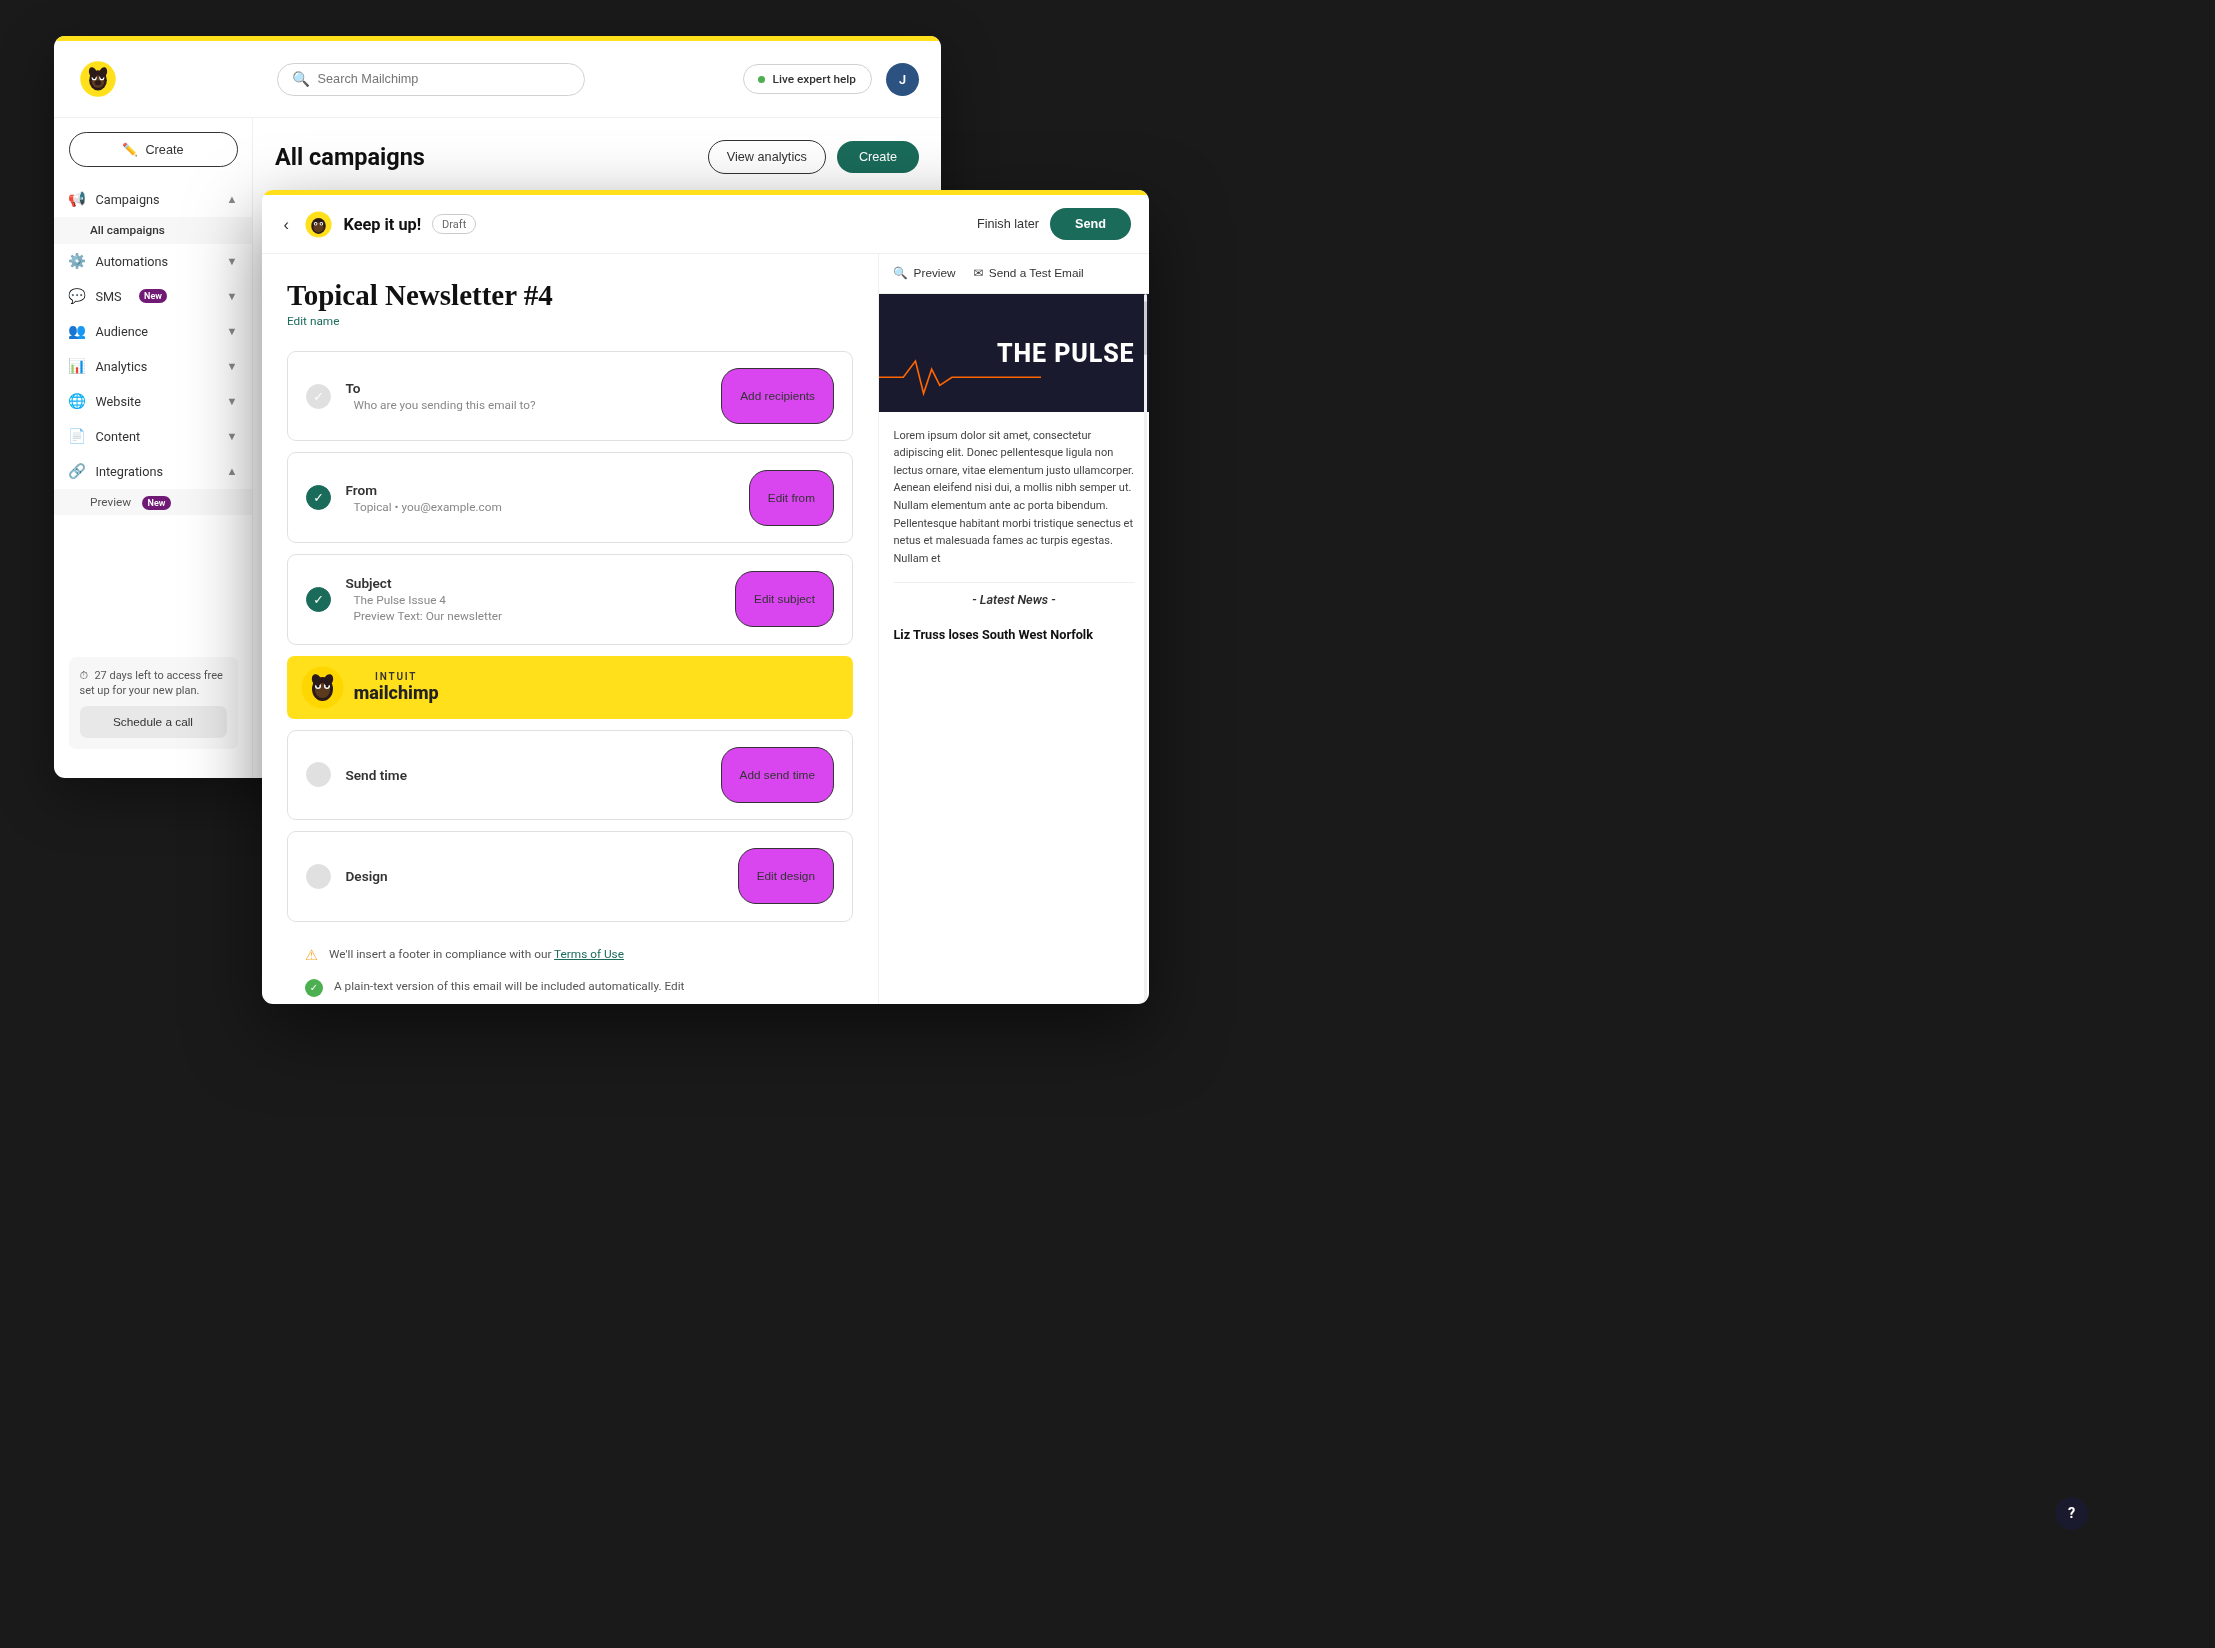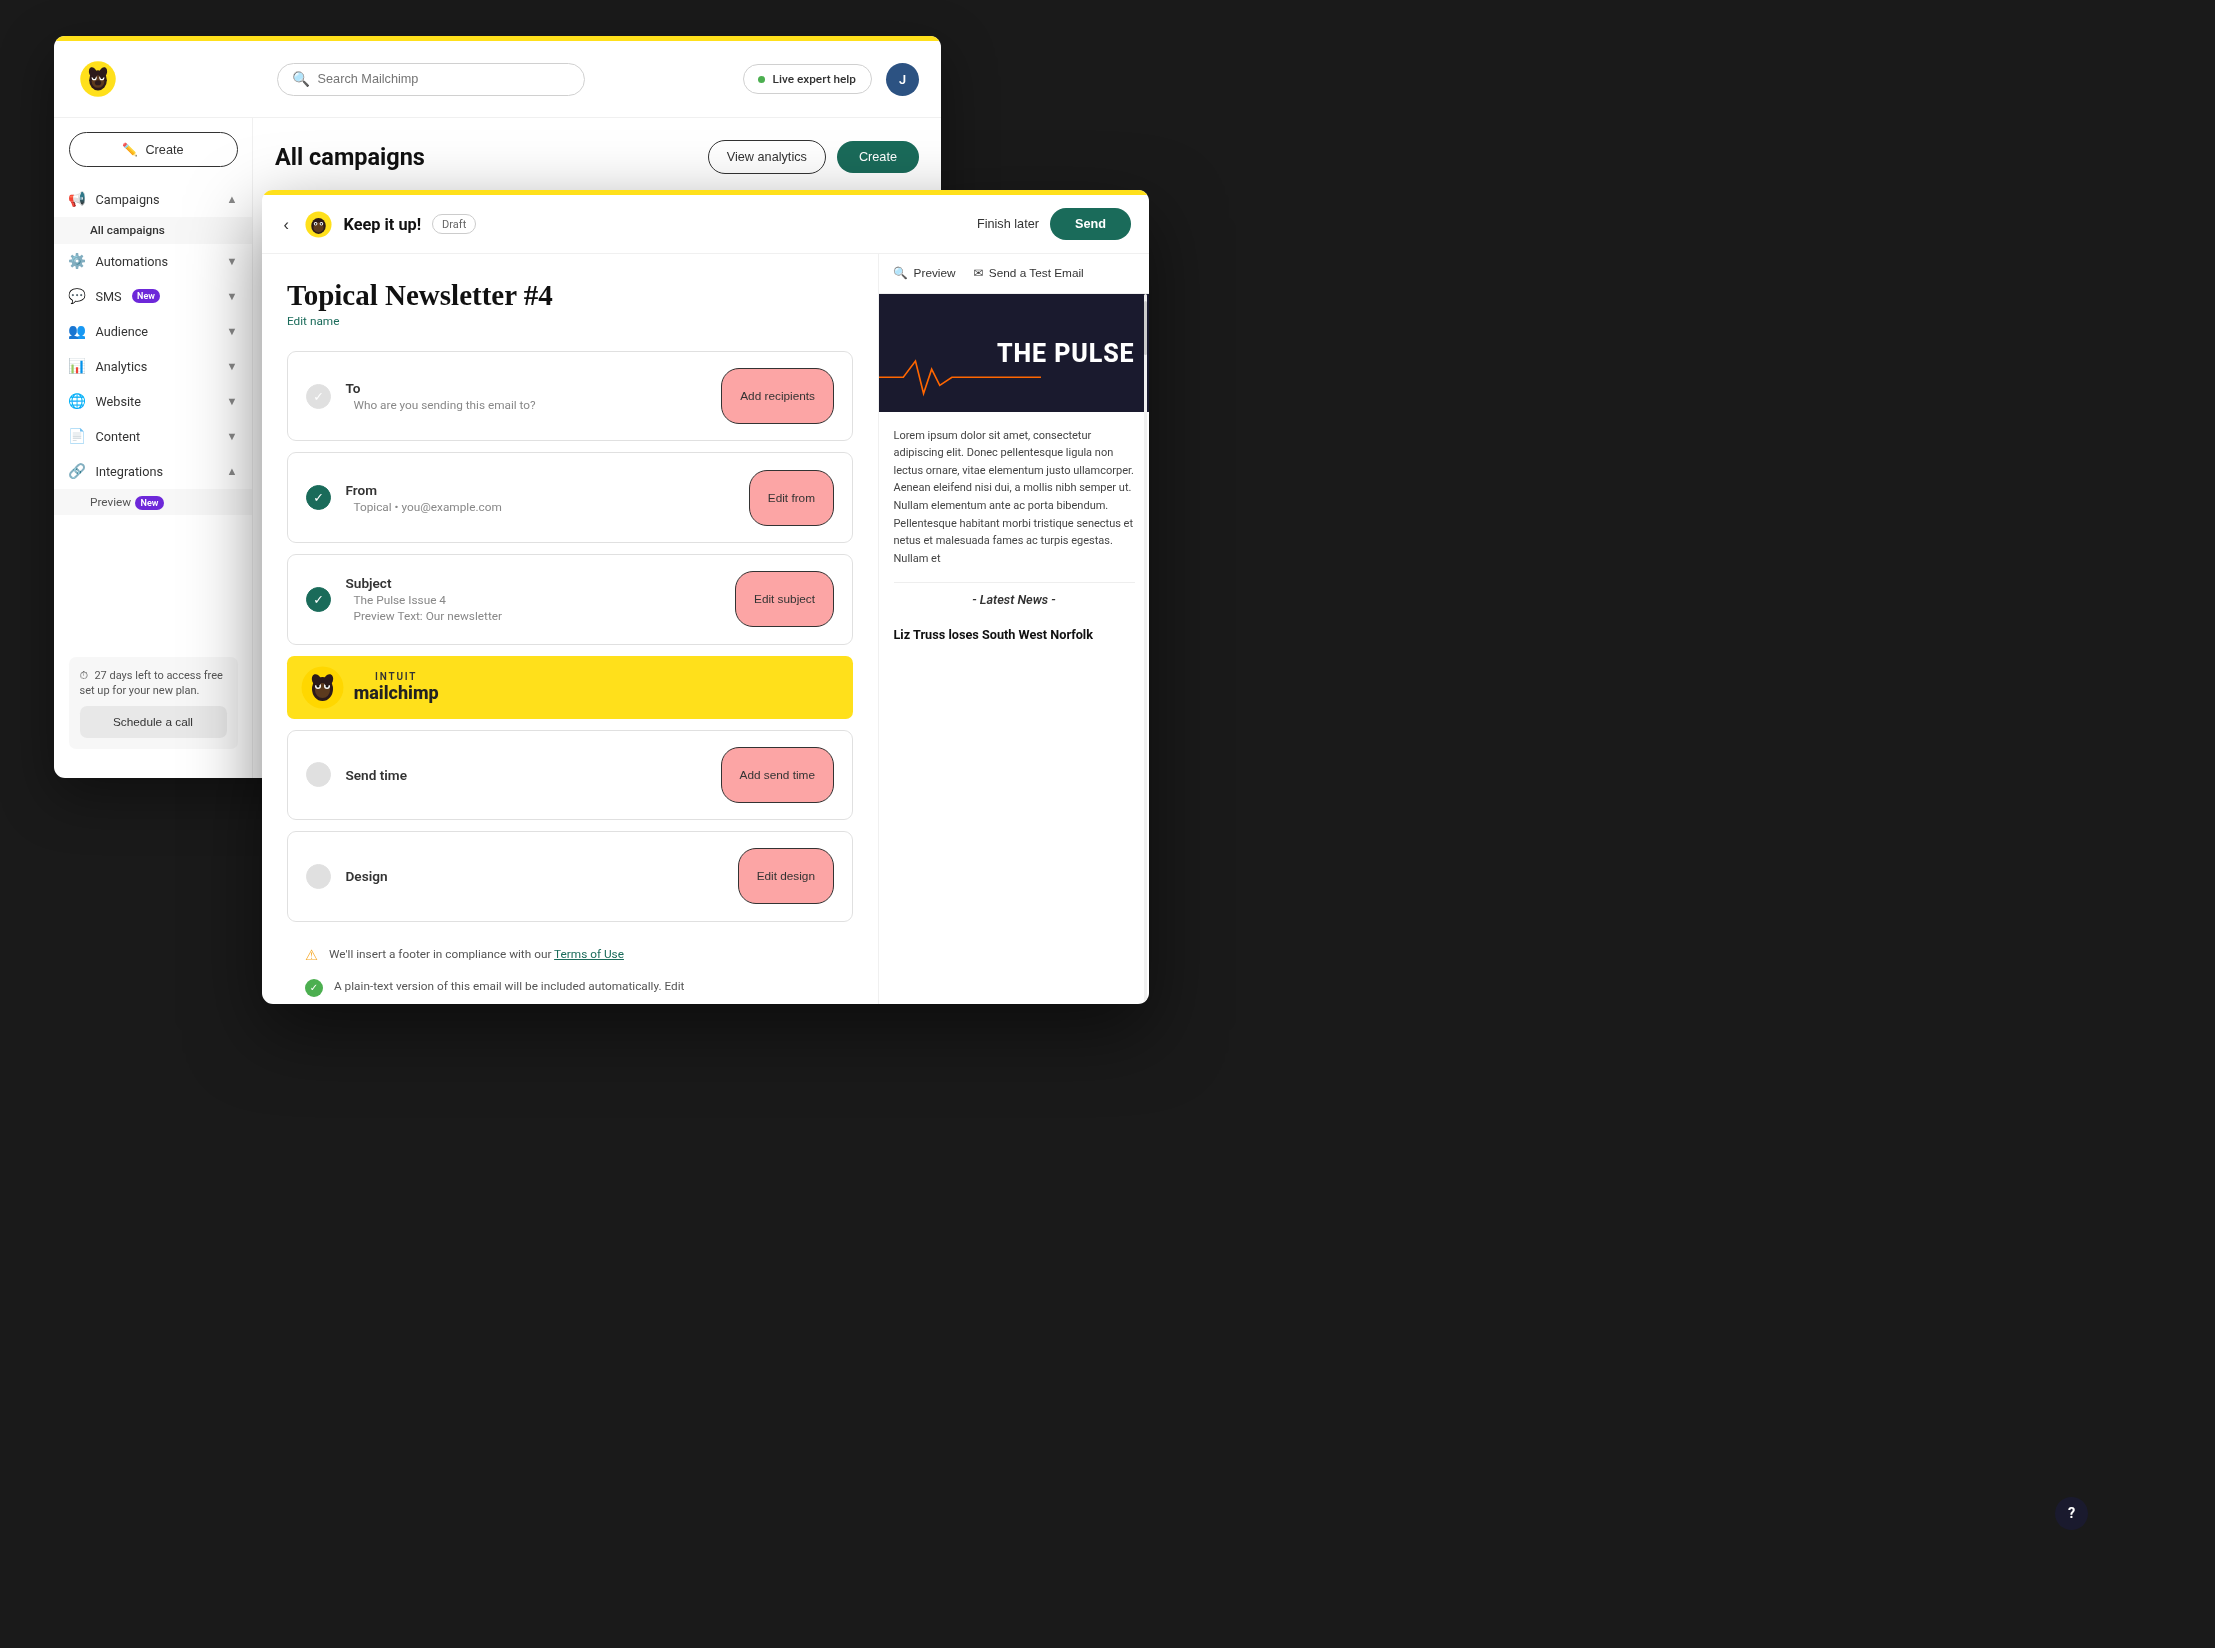--- a/index.html
+++ b/index.html
@@ -170,27 +170,27 @@
       cursor: pointer;
       background: #f7f7f7;
     }
 
     .sidebar-sub-item.active {
       color: #333;
       font-weight: 500;
     }
 
     .badge-new {
-      background: #6d28d9;
+      background: #701a75;
       color: #fff;
       font-size: 9px;
       font-weight: 600;
       padding: 1.8px 5.4px;
       border-radius: 9px;
-      margin-left: 1px;
+      margin-left: 8px;
     }
 
     .sidebar-icon {
       font-size: 14.5px;
       width: 18px;
       text-align: center;
     }
 
     .upgrade-box {
       margin: auto 14.5px 14.5px;
@@ -452,21 +452,21 @@
       font-size: 11.8px;
       color: #888;
       margin-top: 1.8px;
       margin-left: 8px;
     }
 
     .field-action-btn {
       padding: 20px 18px;
       border: 1.4px solid #333;
       border-radius: 18px;
-      background: #fca5a5;
+      background: #d946ef;
       font-size: 11.8px;
       font-weight: 500;
       cursor: pointer;
       color: #333;
       white-space: nowrap;
     }
 
     .footer-notice {
       display: flex;
       align-items: flex-start;

